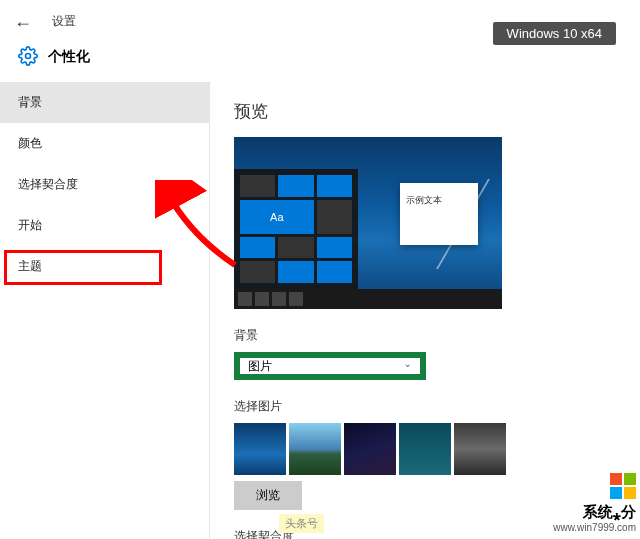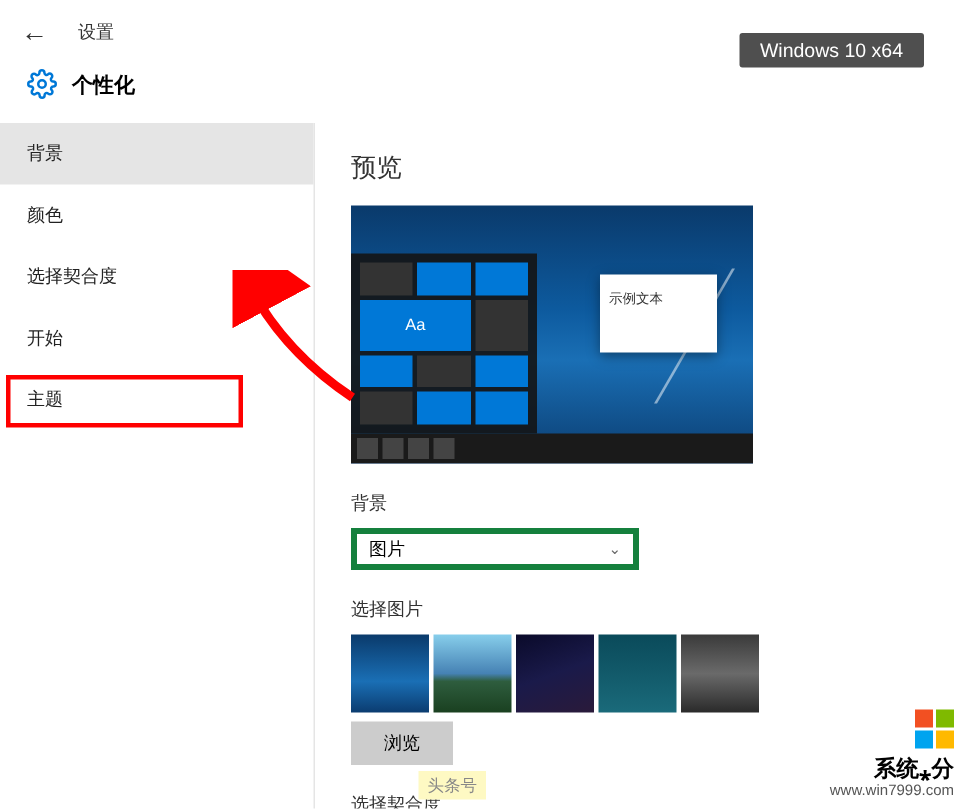--- a/index.html
+++ b/index.html
@@ -22,26 +22,26 @@
 .main { flex: 1; padding: 8px 24px; min-height: 465px; position: relative; }
 .section-title { font-size: 17px; color: #333; margin: 10px 0 14px; }
 
 .preview-box { width: 268px; height: 172px; background: linear-gradient(180deg, #0a3a6b 0%, #0d5a9e 40%, #1a6fb5 60%, #0b3c70 100%); position: relative; overflow: hidden; }
 .preview-taskbar { position: absolute; bottom: 0; left: 0; width: 100%; height: 20px; background: #1a1a1a; display: flex; align-items: center; padding: 0 4px; gap: 3px; }
 .tb-icon { width: 14px; height: 14px; background: #444; }
 .preview-start { position: absolute; left: 0; bottom: 20px; width: 124px; height: 120px; background: rgba(20,20,20,0.9); padding: 6px; display: grid; grid-template-columns: repeat(3, 1fr); gap: 3px; }
 .tile { background: #0078d7; }
 .tile.lg { grid-column: span 2; display: flex; align-items: center; justify-content: center; color: #fff; font-size: 11px; }
 .tile.dk { background: #333; }
-.preview-window { position: absolute; right: 24px; top: 46px; width: 78px; height: 52px; background: #fff; box-shadow: 0 2px 8px rgba(0,0,0,0.4); padding: 6px; margin-left: 10px; }
+.preview-window { position: absolute; right: 24px; top: 46px; width: 78px; height: 62px; background: #fff; box-shadow: 0 2px 8px rgba(0,0,0,0.4); padding: 6px; margin-left: 10px; }
 .preview-window-text { font-size: 9px; color: #333; }
 .preview-light { position: absolute; right: 38px; bottom: 40px; width: 2px; height: 90px; background: rgba(255,255,255,0.5); transform: skewX(-30deg); }
 
 .field-label { font-size: 12px; color: #333; margin: 18px 0 8px; }
-.select-box { width: 192px; height: 28px; border: 4px solid #15803d; display: flex; align-items: center; justify-content: space-between; padding: 0 8px; font-size: 12px; cursor: pointer; background: #fff; }
+.select-box { width: 192px; height: 28px; border: 6px solid #15803d; display: flex; align-items: flex-start; justify-content: space-between; padding: 0 8px; font-size: 12px; cursor: pointer; background: #fff; }
 .select-box .chev { font-size: 10px; color: #666; }
 
 .thumbs { display: flex; gap: 3px; margin-top: 2px; }
 .thumb { width: 52px; height: 52px; cursor: pointer; }
 .t1 { background: linear-gradient(180deg, #0a3a6b 0%, #1a6fb5 60%, #0b3c70 100%); }
 .t2 { background: linear-gradient(180deg, #87ceeb 0%, #4682b4 50%, #2e5d3e 60%, #1a4020 100%); }
 .t3 { background: linear-gradient(160deg, #0a0a2a 0%, #1a1a4a 50%, #2a1a3a 100%); }
 .t4 { background: linear-gradient(180deg, #0a4a5a 0%, #1a6a7a 100%); }
 .t5 { background: linear-gradient(180deg, #3a3a3a 0%, #6a6a6a 50%, #2a2a2a 100%); }
 

